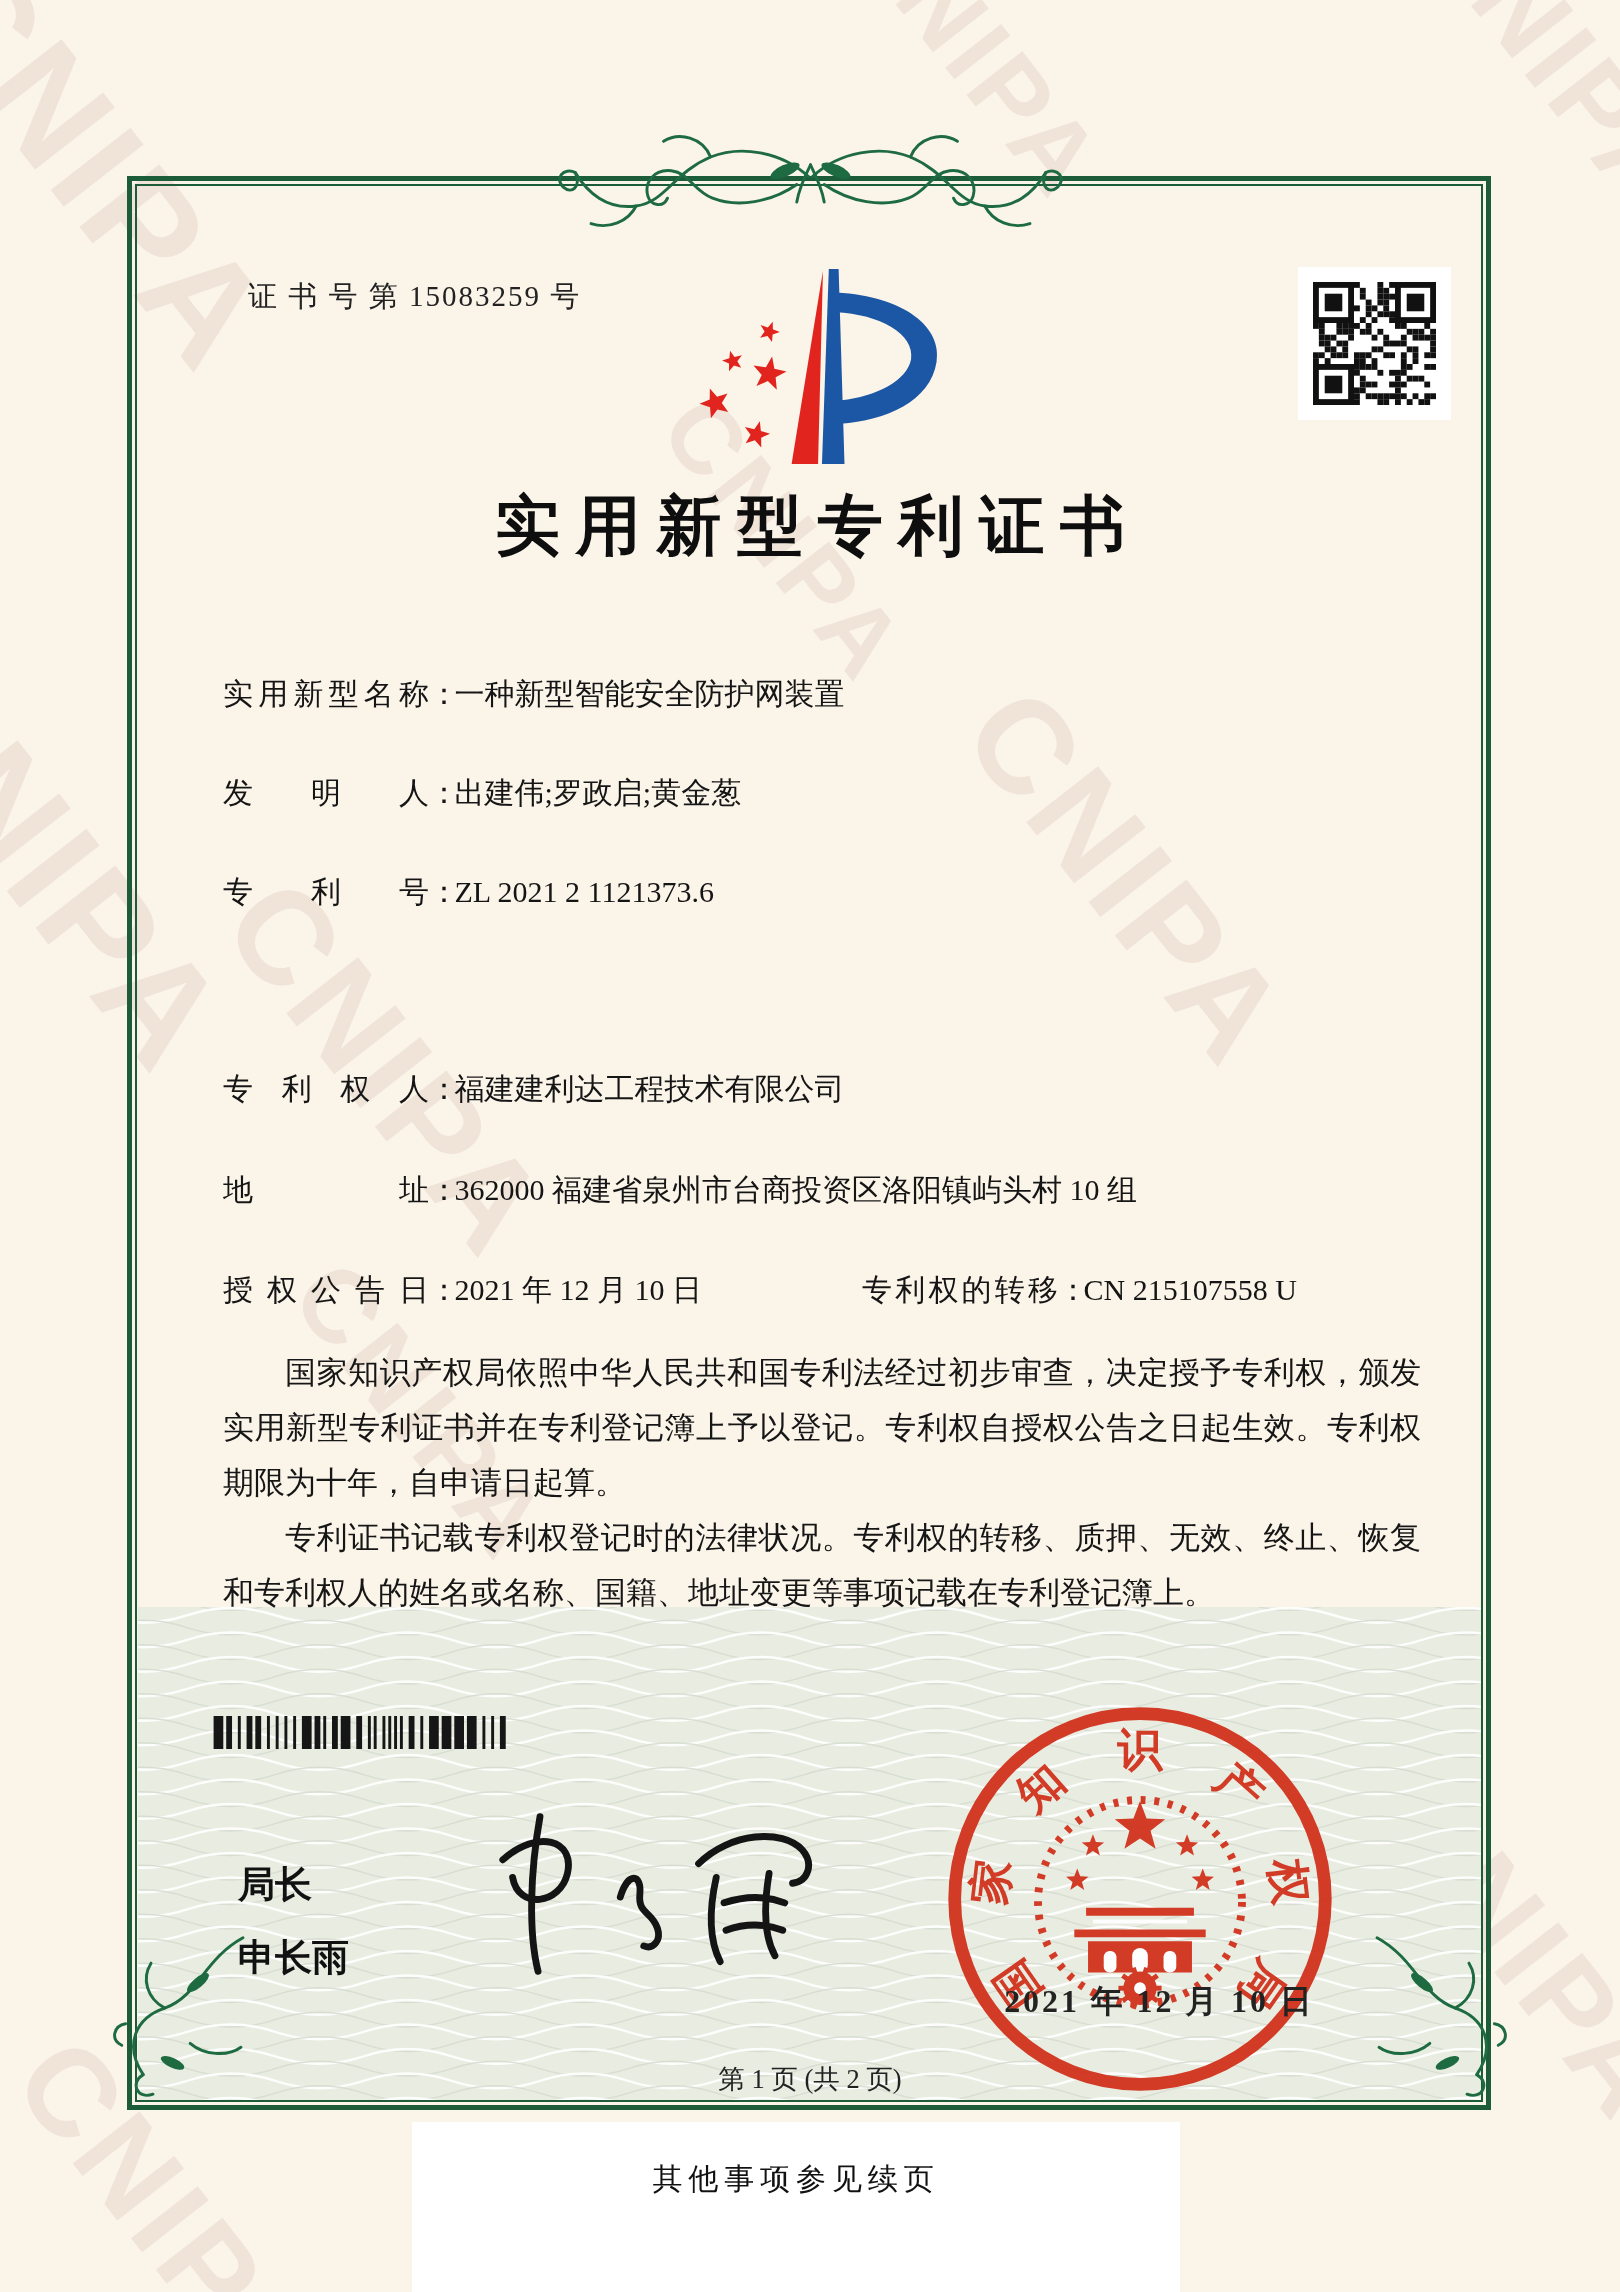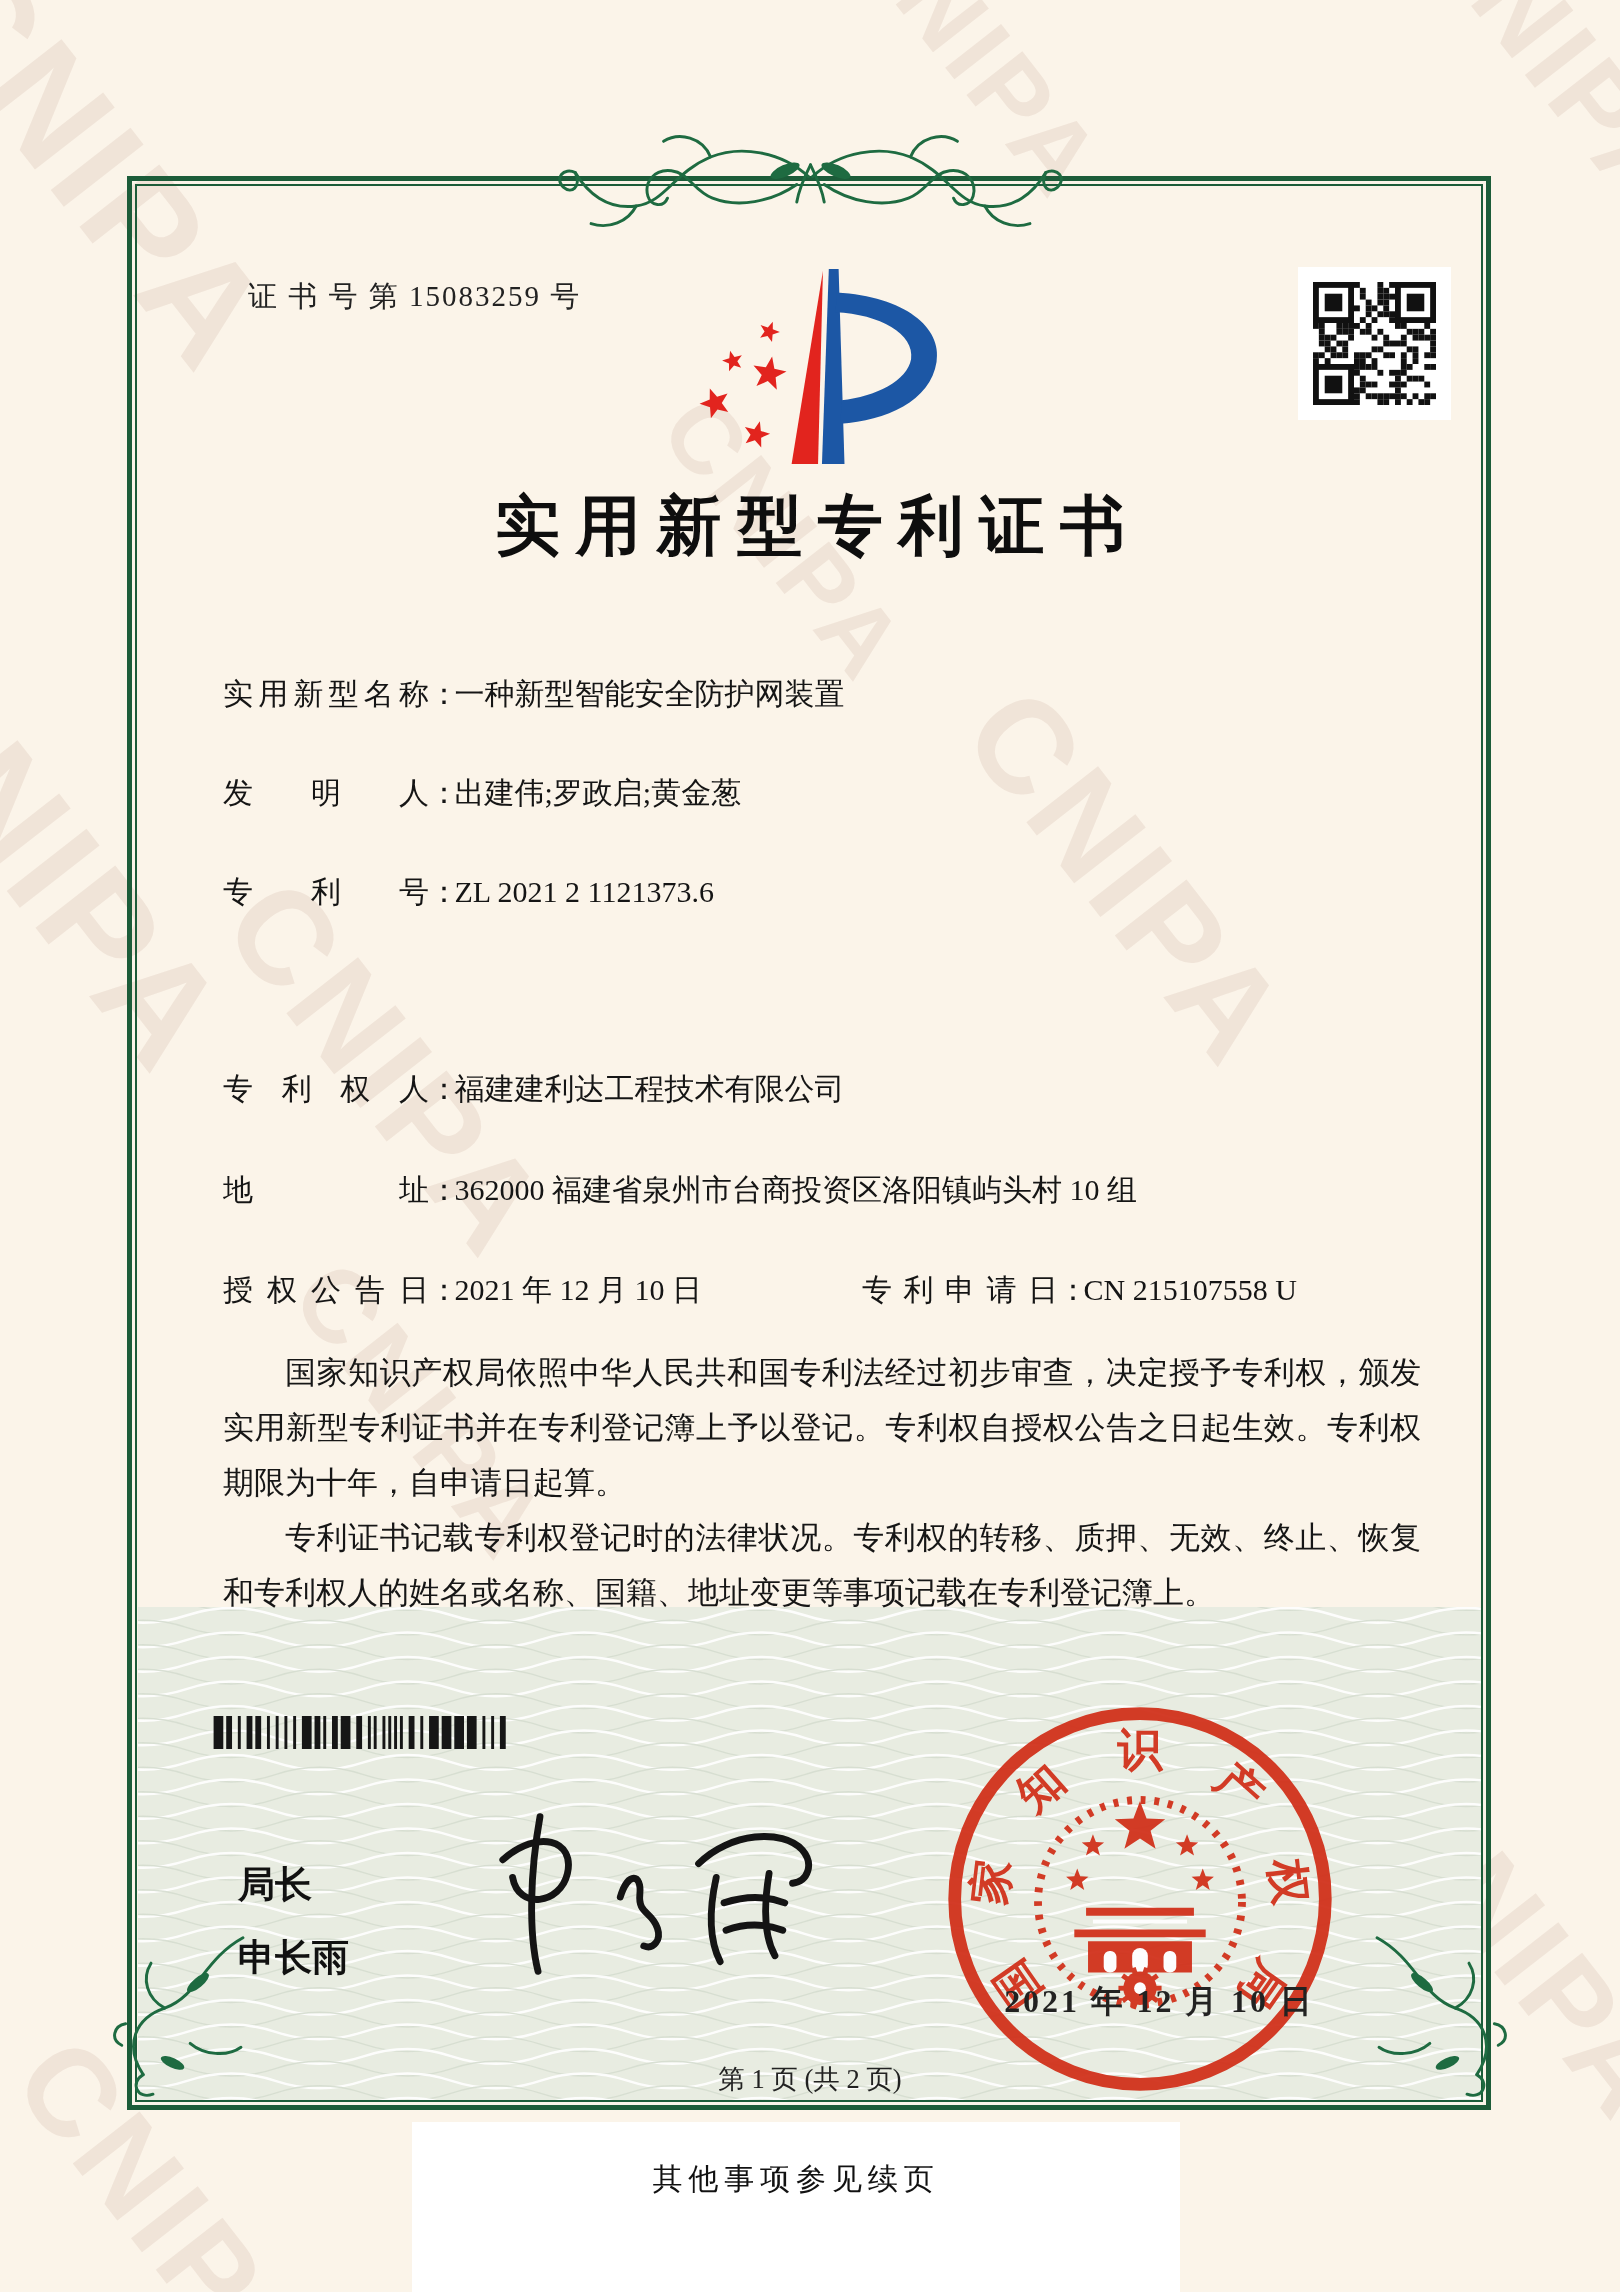--- a/index.html
+++ b/index.html
@@ -342,21 +342,21 @@
   </div>
   <div class="frow" style="top:1069px;">
     <span class="flabel">专利权人</span><span class="fcolon">：</span><span class="fvalue">福建建利达工程技术有限公司</span>
   </div>
   <div class="frow" style="top:1170px;">
     <span class="flabel">地址</span><span class="fcolon">：</span><span class="fvalue">362000 福建省泉州市台商投资区洛阳镇屿头村 10 组</span>
   </div>
   <div class="frow" style="top:1270px;width:1200px;">
     <span class="flabel">授权公告日</span><span class="fcolon">：</span><span class="fvalue">2021 年 12 月 10 日</span>
     <span class="pair2">
-      <span class="flabel w2">专利申请日</span><span class="fcolon">：</span><span class="fvalue">CN 215107558 U</span>
+      <span class="flabel w2">专利权的转移</span><span class="fcolon">：</span><span class="fvalue">CN 215107558 U</span>
     </span>
   </div>
 
   <div class="content" id="paras">
     <p>国家知识产权局依照中华人民共和国专利法经过初步审查，决定授予专利权，颁发实用新型专利证书并在专利登记簿上予以登记。专利权自授权公告之日起生效。专利权期限为十年，自申请日起算。</p>
     <p>专利证书记载专利权登记时的法律状况。专利权的转移、质押、无效、终止、恢复和专利权人的姓名或名称、国籍、地址变更等事项记载在专利登记簿上。</p>
   </div>
 
   <svg class="content" id="barcode" width="310" height="33" viewBox="0 0 316 34">
       <rect x="2" y="0" width="10" height="34" fill="#161616"></rect>

